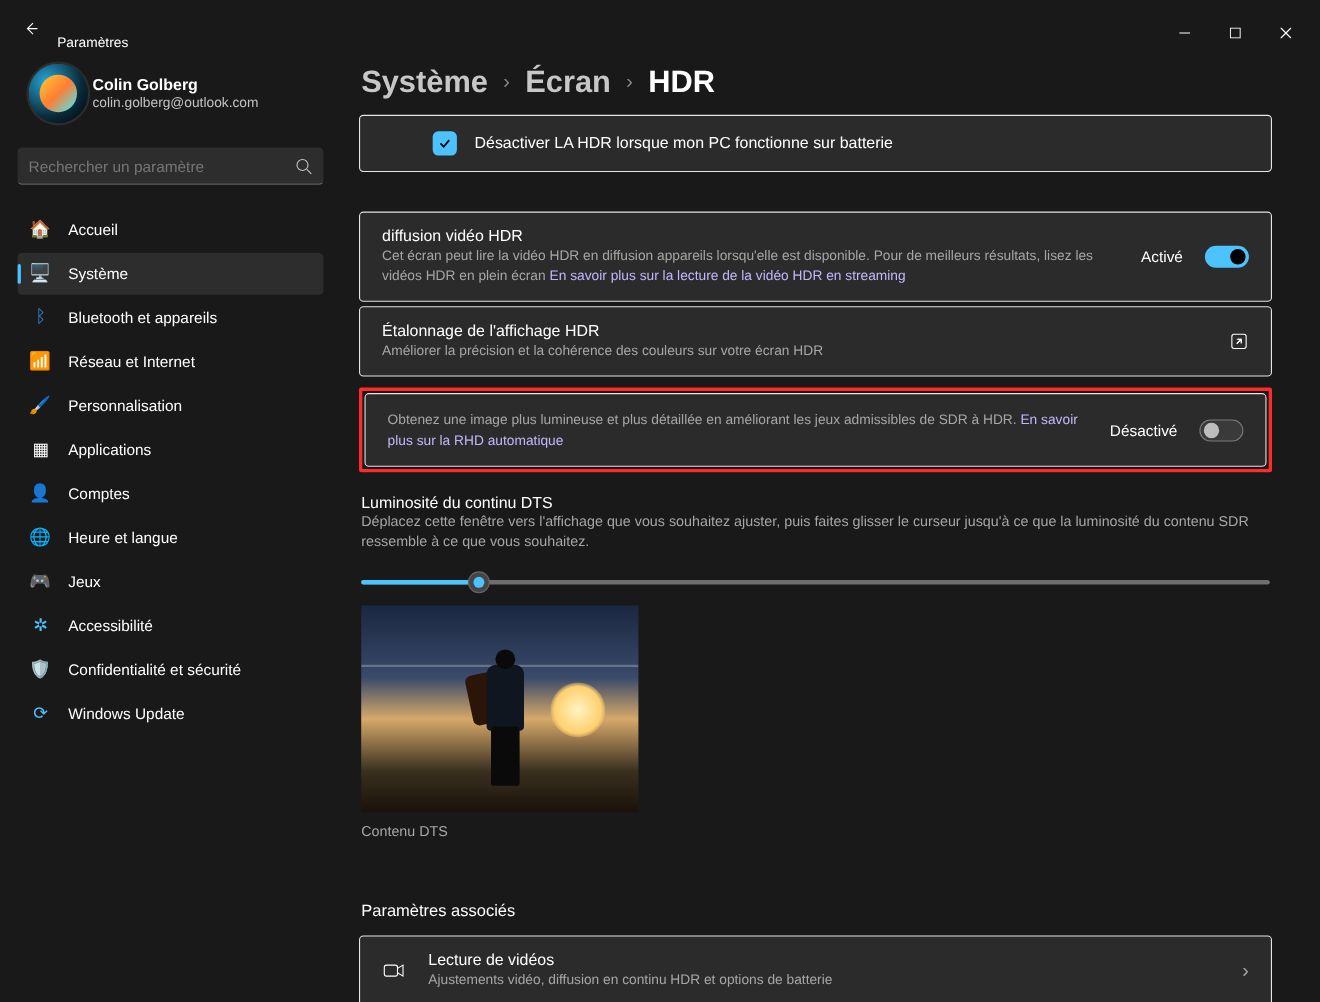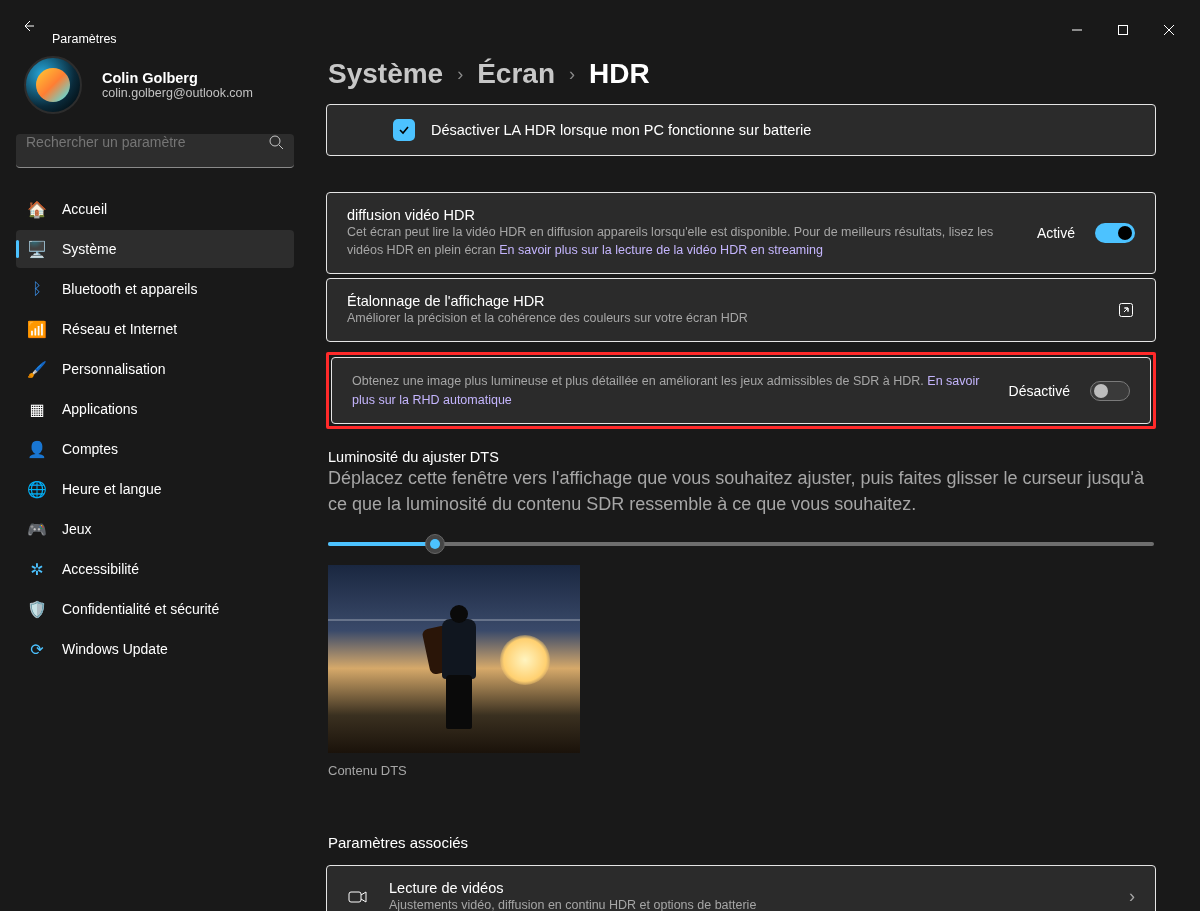--- a/index.html
+++ b/index.html
@@ -43,41 +43,41 @@
   height: calc(911px - 46px);
 }
 .sidebar {
   width: 306px;
   padding: 0 12px 0 16px;
   flex-shrink: 0;
 }
 .profile {
   display: flex;
   align-items: center;
-  gap: 20px;
+  gap: 2px;
   padding: 10px 8px 20px 8px;
 }
 .avatar {
   width: 58px; height: 58px; border-radius: 50%;
   background: radial-gradient(circle at 30% 30%, #25a6d9 0%, #0a2a3a 60%, #000 100%);
   display: flex; align-items: center; justify-content: center;
   border: 2px solid #2d2d2d;
 }
 .avatar-inner {
   width: 34px; height: 34px; border-radius: 50%;
   background: linear-gradient(135deg,#ffcc33,#ff7e33,#3af1ff);
 }
 .profile-name { font-size: 14.5px; font-weight: 600; }
 .profile-email { font-size: 12.5px; color: #c2c2c2; }
 .search {
   background: #2d2d2d;
   border-radius: 4px;
   border-bottom: 1.5px solid #8a8a8a;
   height: 34px;
-  display: flex; align-items: flex-start;
+  display: flex; align-items: center;
   padding: 0 10px;
   margin-bottom: 22px;
 }
 .search input {
   background: transparent; border: 0; outline: 0;
   color: #c7c7c7; font-size: 14px; width: 100%;
 }
 .search svg { flex-shrink: 0; }
 .nav-item {
   height: 38px;
@@ -148,21 +148,21 @@
   border-radius: 2px;
   padding: 2px;
   margin: 10px 0 6px 0;
 }
 .section-h {
   font-size: 14.5px; color: #fff; font-weight: 400;
   margin-top: 20px;
   padding-left: 2px;
 }
 .section-sub {
-  font-size: 18px; color: #a6a6a6; line-height: 1.45;
+  font-size: 13px; color: #a6a6a6; line-height: 1.45;
   padding-left: 2px; margin-bottom: 14px;
 }
 .slider-wrap { padding: 4px 2px 10px; }
 .slider {
   height: 18px; position: relative; margin-bottom: 12px;
 }
 .slider-track {
   position: absolute; left: 0; right: 0; top: 50%; margin-top: -2px;
   height: 4px; background: #6e6e6e; border-radius: 2px;
 }
@@ -354,21 +354,21 @@
         <div class="row">
           <div class="row-texts">
             <div class="row-sub"><span>Obtenez une image plus lumineuse et plus détaillée en améliorant les jeux admissibles de SDR à HDR.  </span><a class="lk">En savoir plus sur la RHD automatique</a></div>
           </div>
           <span class="status">Désactivé</span>
           <div class="toggle off"></div>
         </div>
       </div>
     </div>
 
-    <div class="section-h">Luminosité du ajuster DTS</div>
+    <div class="section-h">Luminosité du continu DTS</div>
     <div class="section-sub">Déplacez cette fenêtre vers l'affichage que vous souhaitez ajuster, puis faites glisser le curseur jusqu'à ce que la luminosité du contenu SDR ressemble à ce que vous souhaitez.</div>
 
     <div class="slider-wrap">
       <div class="slider">
         <div class="slider-track"></div>
         <div class="slider-fill"></div>
         <div class="slider-thumb"></div>
       </div>
       <div class="compare">
         <div class="comp-col">

